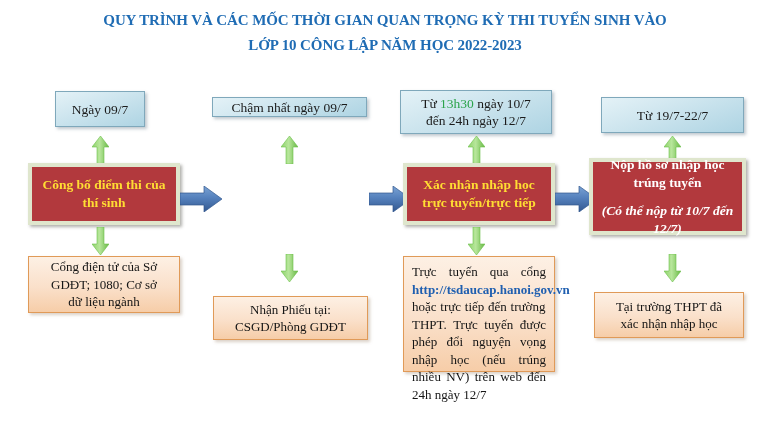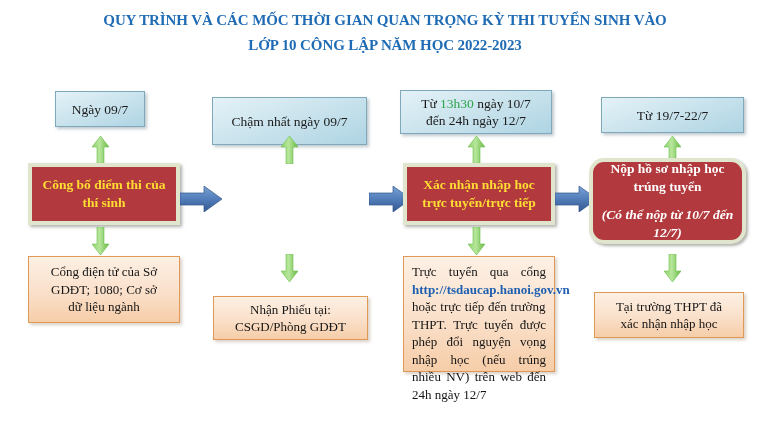--- a/index.html
+++ b/index.html
@@ -148,40 +148,40 @@
         <linearGradient id="gdn1" x1="0" y1="0" x2="1" y2="0">
           <stop offset="0%" stop-color="#8fd46b"></stop>
           <stop offset="45%" stop-color="#b7e69b"></stop>
           <stop offset="100%" stop-color="#68b944"></stop>
         </linearGradient>
       </defs>
       <polygon points="8.5,28 17,17 12,17 12,0 5,0 5,17 0,17" fill="url(#gdn1)" stroke="#6cbf4a" stroke-width="0.6"></polygon>
     </svg>
   </div>
 
-  <div class="box note-box" style="left:28px; top:256px; width:152px; height:67px; flex-direction:column;">
+  <div class="box note-box" style="left:28px; top:256px; width:152px; height:57px; flex-direction:column;">
     <span>Cổng điện tử của Sở</span>
     <span>GDĐT; 1080; Cơ sở</span>
     <span>dữ liệu ngành</span>
   </div>
 
   <div class="h-arrow" style="left:180px; top:186px; width:42px;">
     <svg viewBox="0 0 42 26" preserveAspectRatio="none">
       <defs>
         <linearGradient id="bar1" x1="0" y1="0" x2="0" y2="1">
           <stop offset="0%" stop-color="#7ba3d4"></stop>
           <stop offset="45%" stop-color="#5581bd"></stop>
           <stop offset="100%" stop-color="#33588f"></stop>
         </linearGradient>
       </defs>
       <polygon points="0,7 24,7 24,0 42,13 24,26 24,19 0,19" fill="url(#bar1)" stroke="#31578e" stroke-width="0.7"></polygon>
     </svg>
   </div>
 
-  <div class="box date-box" style="left:212px; top:97px; width:155px; height:48px;">
+  <div class="box date-box" style="left:212px; top:97px; width:155px; height:20px;">
     <span>Chậm nhất ngày 09/7</span>
   </div>
 
   <div class="v-arrow" style="left:281px; top:136px; height:28px;">
     <svg viewBox="0 0 17 28" preserveAspectRatio="none">
       <defs>
         <linearGradient id="gup2" x1="0" y1="0" x2="1" y2="0">
           <stop offset="0%" stop-color="#8fd46b"></stop>
           <stop offset="45%" stop-color="#b7e69b"></stop>
           <stop offset="100%" stop-color="#68b944"></stop>
@@ -288,21 +288,21 @@
         <linearGradient id="gup4" x1="0" y1="0" x2="1" y2="0">
           <stop offset="0%" stop-color="#8fd46b"></stop>
           <stop offset="45%" stop-color="#b7e69b"></stop>
           <stop offset="100%" stop-color="#68b944"></stop>
         </linearGradient>
       </defs>
       <polygon points="8.5,0 17,11 12,11 12,28 5,28 5,11 0,11" fill="url(#gup4)" stroke="#6cbf4a" stroke-width="0.6"></polygon>
     </svg>
   </div>
 
-  <div class="box red-box white-text" style="left:589px; top:158px; width:157px; height:86px;border-radius:15px;">
+  <div class="box red-box white-text" style="left:589px; top:158px; width:157px; height:77px;">
     <span>Nộp hồ sơ nhập học</span>
     <span>trúng tuyển</span>
     <span class="sub-note">(Có thể nộp từ 10/7 đến 12/7)</span>
   </div>
 
   <div class="v-arrow" style="left:664px; top:254px; height:28px;">
     <svg viewBox="0 0 17 28" preserveAspectRatio="none">
       <defs>
         <linearGradient id="gdn4" x1="0" y1="0" x2="1" y2="0">
           <stop offset="0%" stop-color="#8fd46b"></stop>

